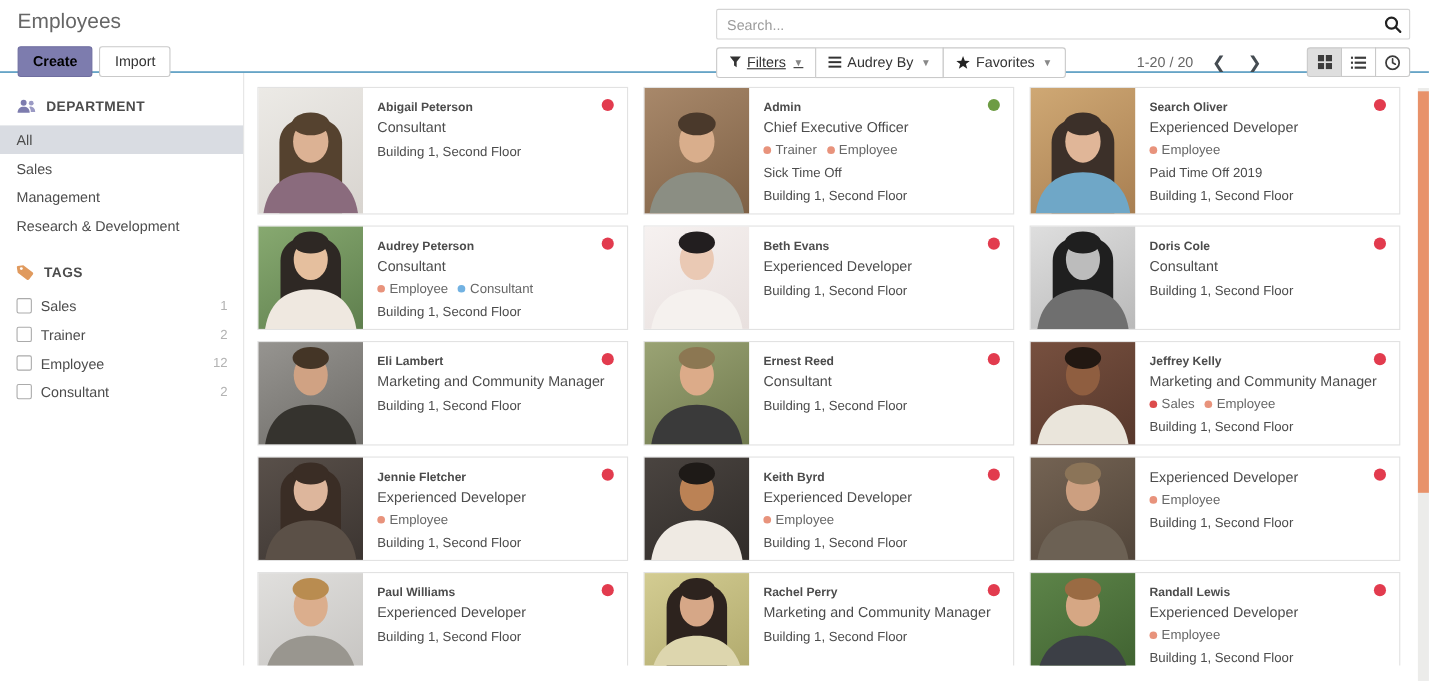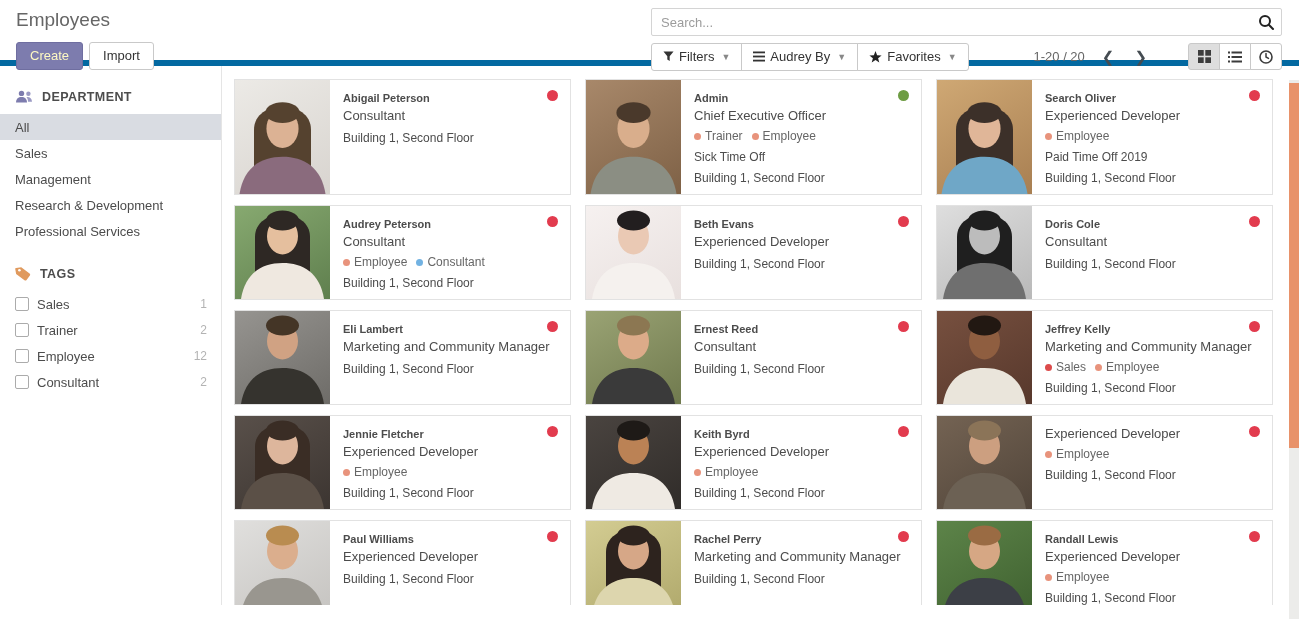--- a/index.html
+++ b/index.html
@@ -1,38 +1,38 @@
 <!DOCTYPE html>
 <html><head>
 <meta charset="utf-8">
 <style>
   * { margin:0; padding:0; box-sizing:border-box; }
   html,body { width:1299px; height:619px; overflow:hidden; }
   body { font-family:"Liberation Sans","DejaVu Sans",sans-serif; background:#fff; color:#4c4c4c; }
   .app { position:relative; width:1299px; height:619px; overflow:hidden; background:#fff; }
 
   
-  .header { position:relative; height:66px; border-bottom:6px solid #0369a1; background:#fff; }
+  .header { position:relative; height:66px; border-bottom:1px solid #0369a1; background:#fff; }
   .page-title { position:absolute; left:16px; top:9px; font-size:19px; color:#666; font-weight:400; }
   .hdr-buttons { position:absolute; left:16px; top:42px; display:flex; gap:6px; }
   .btn { display:inline-flex; align-items:center; gap:5px; font-size:13px; padding:5px 13px; border-radius:3px;
          border:1px solid #c9c9c9; background:#fff; color:#333; cursor:pointer; line-height:16px; }
-  .btn-primary { background:#7d7cae; border-color:#6f6ea0; color:#fef9c3; }
+  .btn-primary { background:#7d7cae; border-color:#6f6ea0; color:#000000;font-weight:bold; }
 
   .searchbox { position:absolute; left:651px; right:17px; top:8px; height:28px; border:1px solid #d4d4d4;
                border-radius:2px; background:#fff; display:flex; align-items:center; }
   .searchbox input { flex:1; border:none; outline:none; font-size:13px; padding:0 9px; color:#333; background:transparent;
                      font-family:inherit; }
   .searchbox input::placeholder { color:#9c9c9c; }
   .search-glyph { width:30px; display:flex; justify-content:center; align-items:center; cursor:pointer; }
 
   .ctrl-row { position:absolute; left:651px; right:17px; top:43px; height:27px; display:flex; align-items:center; }
   .btn-group { display:flex; }
   .btn-group .btn { border-radius:0; margin-left:-1px; padding:5px 11px; }
-  .btn-group .btn:first-child { border-radius:3px 0 0 3px; margin-left:0; }
+  .btn-group .btn:first-child { border-radius:3px 0 0 3px; margin-left:0;text-decoration:underline; }
   .btn-group .btn:last-child { border-radius:0 3px 3px 0;align-items:center; }
   .caret { font-size:9px; color:#888; margin-left:2px; }
   .pager { margin-left:auto; display:flex; align-items:center; gap:14px; margin-right:38px; }
   .pager-text { font-size:13px; color:#666; }
   .pg-arrow { font-size:15px; color:#454c52; cursor:pointer; font-weight:bold; padding:0 3px; }
   .switcher { display:flex; }
   .switcher .sw { width:32px; height:27px; border:1px solid #c9c9c9; margin-left:-1px; background:#fff;
                   display:flex; align-items:center; justify-content:center; cursor:pointer; }
   .switcher .sw:first-child { border-radius:3px 0 0 3px; margin-left:0; }
   .switcher .sw:last-child { border-radius:0 3px 3px 0; }
@@ -182,23 +182,20 @@
           </li>
 
           <li>
             <span>Management</span>
           </li>
 
           <li>
             <span>Research &amp; Development</span>
           </li>
 
-          <li>
-            <span>Professional Services</span>
-          </li>
 
       </ul>
 
       <div class="side-head">
         <svg class="icon" width="16" height="15" viewBox="0 0 16 15">
             <path d="M7.2 1 L14.6 8.4 C15.2 9 15.2 9.9 14.6 10.5 L10.7 14.4 C10.1 15 9.2 15 8.6 14.4 L1.2 7 L1 2 C1 1.4 1.5 1 2 1 Z" fill="#e09a5e" transform="rotate(-8 8 8)"></path>
             <circle cx="4.4" cy="4.2" r="1.3" fill="#fff"></circle>
           </svg>
         <span>TAGS</span>
       </div>

